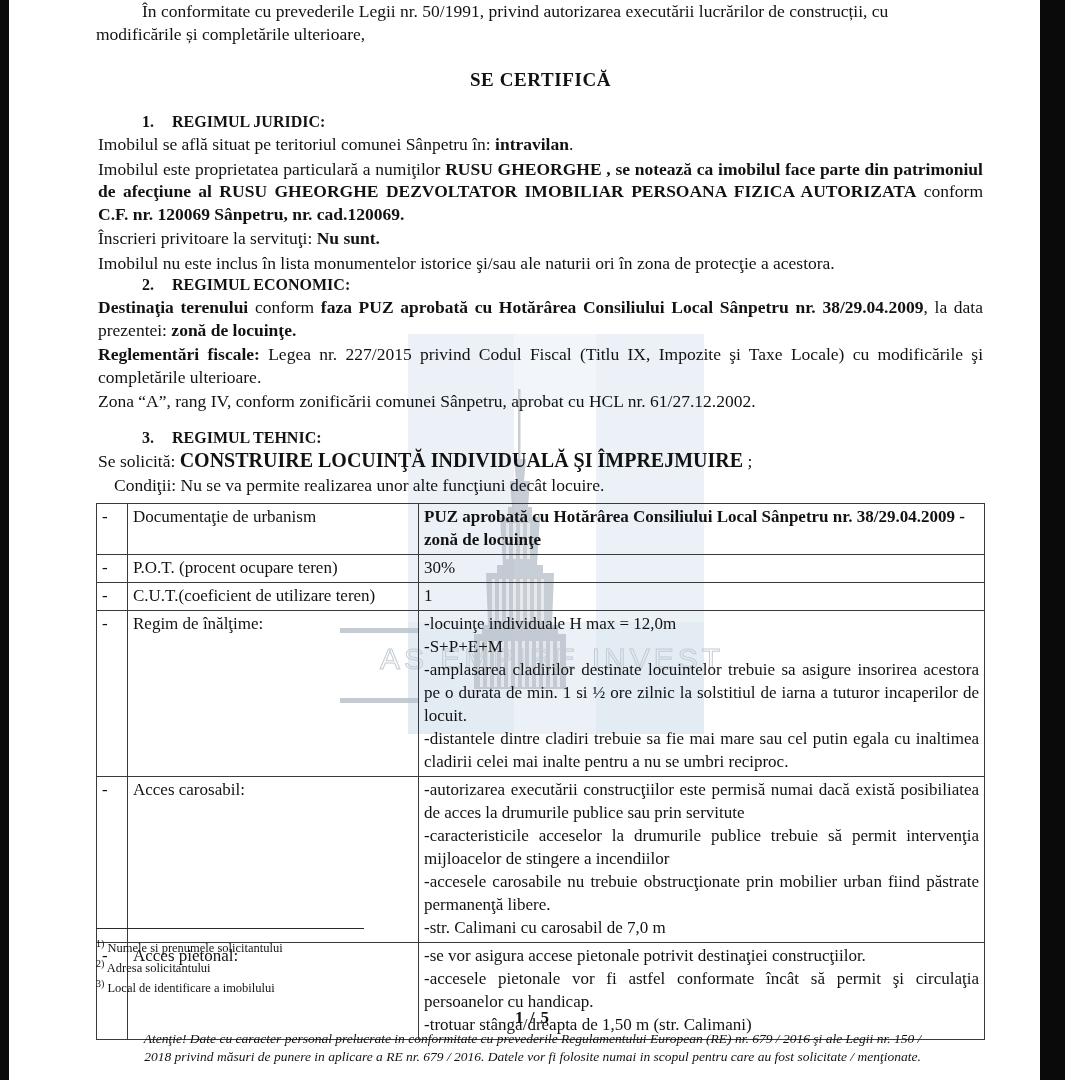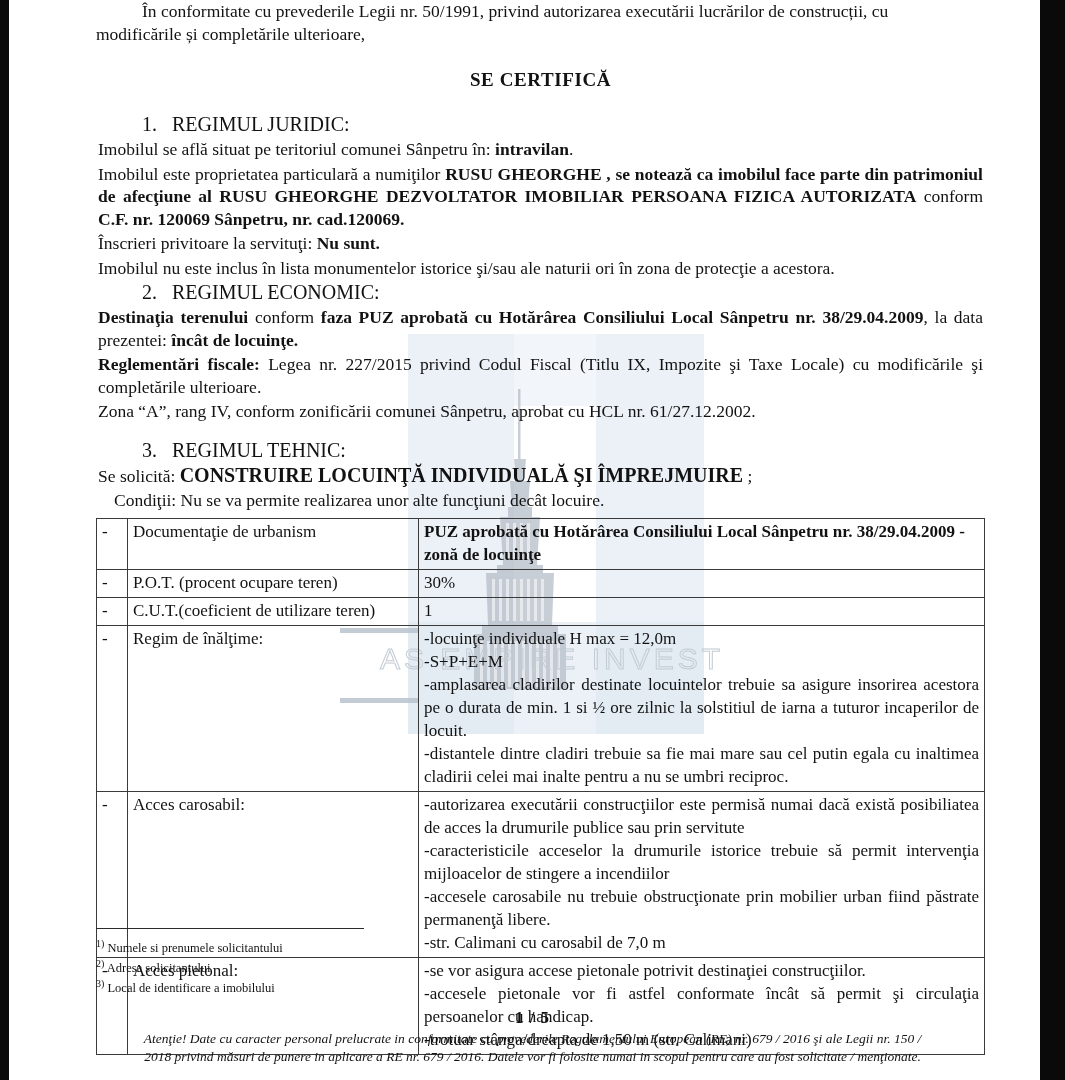--- a/index.html
+++ b/index.html
@@ -87,22 +87,22 @@
 
   .centered-head {
     text-align: center;
     font-weight: bold;
     font-size: 19px;
     letter-spacing: .6px;
     margin: 24px 0 22px 0;
   }
 
   .sec-head {
-    font-weight: normal;
-    font-size: 20px;
+    font-weight: bold;
+    font-size: 16px;
     margin: 0 0 1px 0;
     padding-left: 46px;
   }
   .sec-head .num { display: inline-block; width: 30px; }
 
   .tight { margin: 2px; }
 
   
   table.spec {
     width: 100%;
@@ -235,21 +235,21 @@
     </p>
     <p class="para tight">
       <span>Înscrieri privitoare la servituţi: </span><b>Nu sunt.</b>
     </p>
     <p class="para tight">Imobilul nu este inclus în lista monumentelor istorice şi/sau ale naturii ori în zona de protecţie a acestora.</p>
 
     <div class="sec-head">
       <span class="num">2.</span><span>REGIMUL ECONOMIC:</span>
     </div>
     <p class="para tight">
-      <b>Destinaţia terenului</b><span> conform </span><b>faza PUZ aprobată cu Hotărârea Consiliului Local Sânpetru nr. 38/29.04.2009</b><span>, la data prezentei: </span><b>încât de locuinţe.</b>
+      <b>Destinaţia terenului</b><span> conform </span><b>faza PUZ aprobată cu Hotărârea Consiliului Local Sânpetru nr. 38/29.04.2009</b><span>, la data prezentei: </span><b>zonă de locuinţe.</b>
     </p>
     <p class="para tight">
       <b>Reglementări fiscale:</b><span> Legea nr. 227/2015 privind Codul Fiscal (Titlu IX, Impozite şi Taxe Locale) cu modificările şi completările ulterioare.</span>
     </p>
     <p class="para tight">Zona “A”, rang IV, conform zonificării comunei Sânpetru, aprobat cu HCL nr. 61/27.12.2002.</p>
 
     <div class="sec-head" style="margin-top:16px;">
       <span class="num">3.</span><span>REGIMUL TEHNIC:</span>
     </div>
     <p class="para tight">
@@ -293,21 +293,21 @@
             <div class="just">-amplasarea cladirilor destinate locuintelor trebuie sa asigure insorirea acestora pe o durata de min. 1 si ½ ore zilnic la solstitiul de iarna a tuturor incaperilor de locuit.</div>
             <div class="just">-distantele dintre cladiri trebuie sa fie mai mare sau cel putin egala cu inaltimea cladirii celei mai inalte pentru a nu se umbri reciproc.</div>
           </td>
         </tr>
 
         <tr>
           <td class="c-dash">-</td>
           <td class="c-label">Acces carosabil:</td>
           <td class="c-val">
             <div class="just">-autorizarea executării construcţiilor este permisă numai dacă există posibiliatea de acces la drumurile publice sau prin servitute</div>
-            <div class="just">-caracteristicile acceselor la drumurile istorice trebuie să permit intervenţia mijloacelor de stingere a incendiilor</div>
+            <div class="just">-caracteristicile acceselor la drumurile publice trebuie să permit intervenţia mijloacelor de stingere a incendiilor</div>
             <div class="just">-accesele carosabile nu trebuie obstrucţionate prin mobilier urban fiind păstrate permanenţă libere.</div>
             <div>-str. Calimani cu carosabil de 7,0 m</div>
           </td>
         </tr>
 
         <tr>
           <td class="c-dash">-</td>
           <td class="c-label">Acces pietonal:</td>
           <td class="c-val">
             <div>-se vor asigura accese pietonale potrivit destinaţiei construcţiilor.</div>

